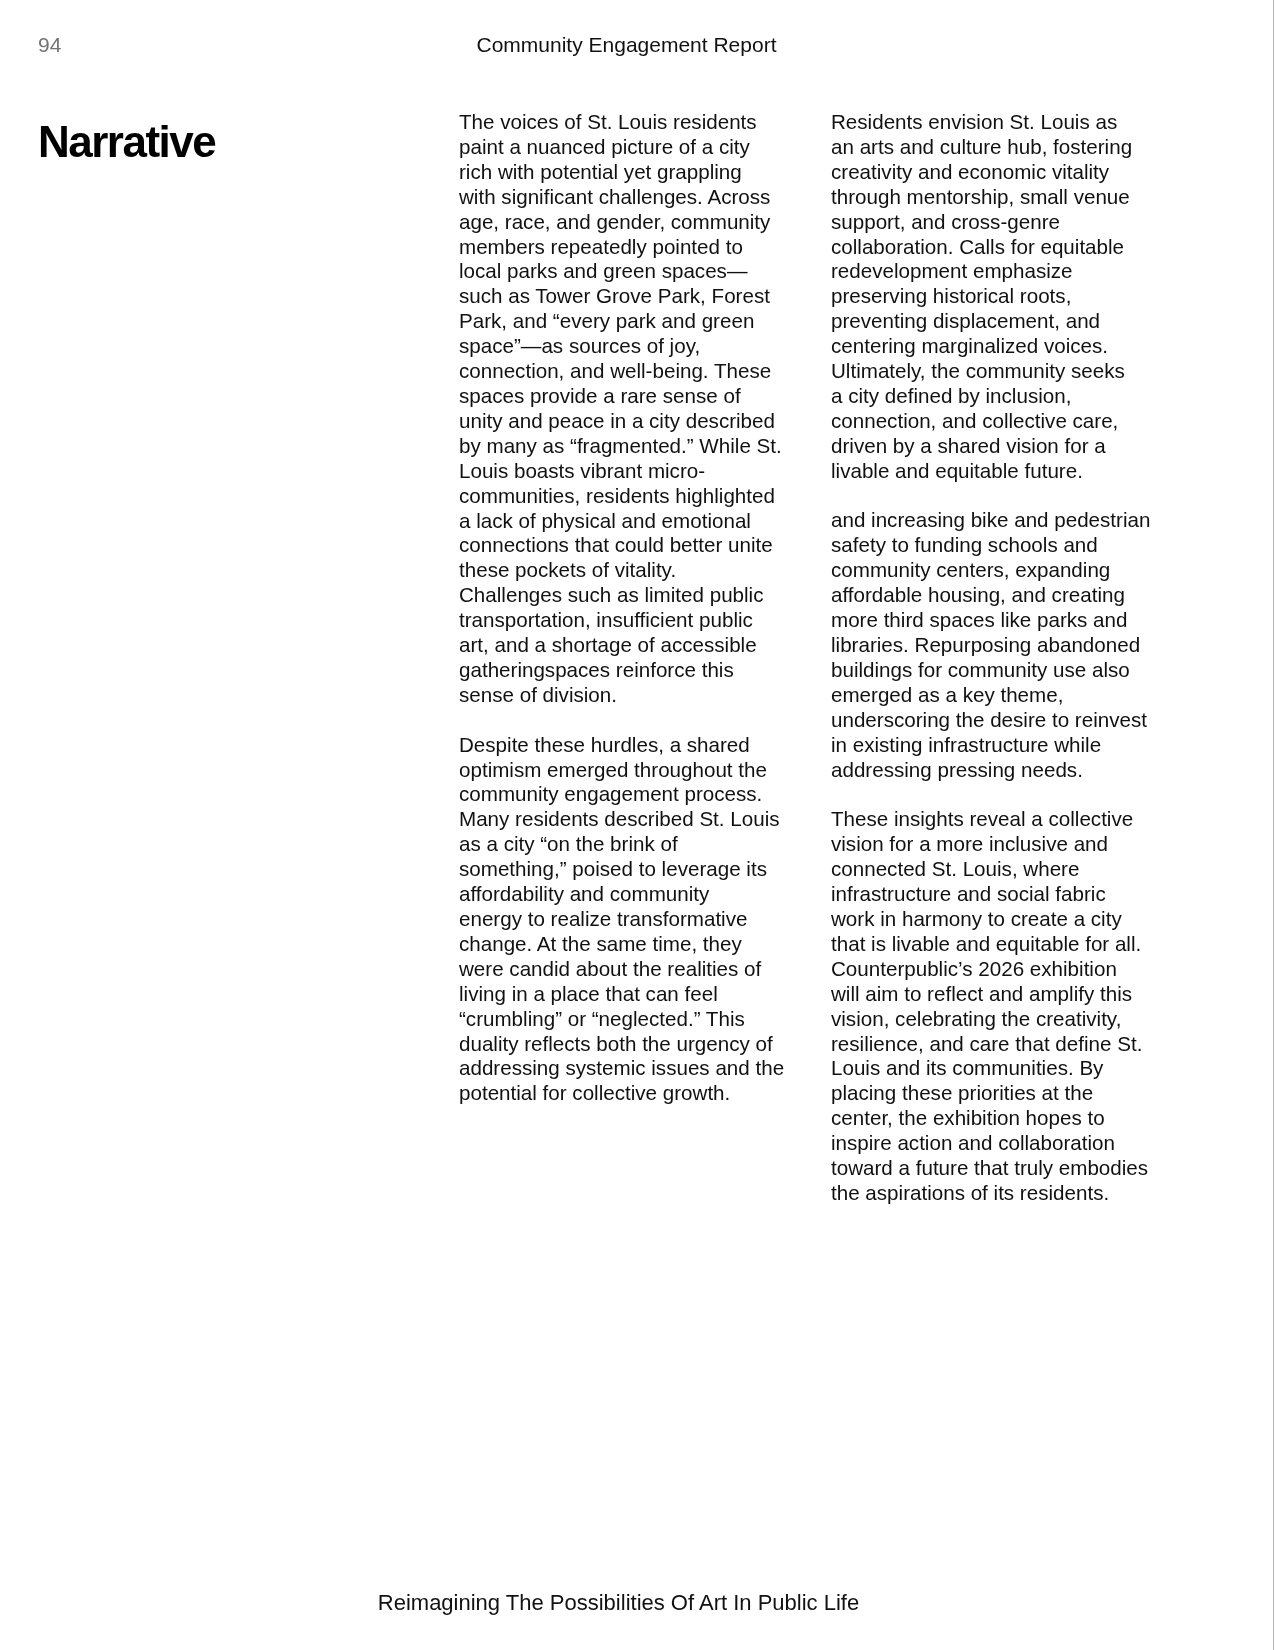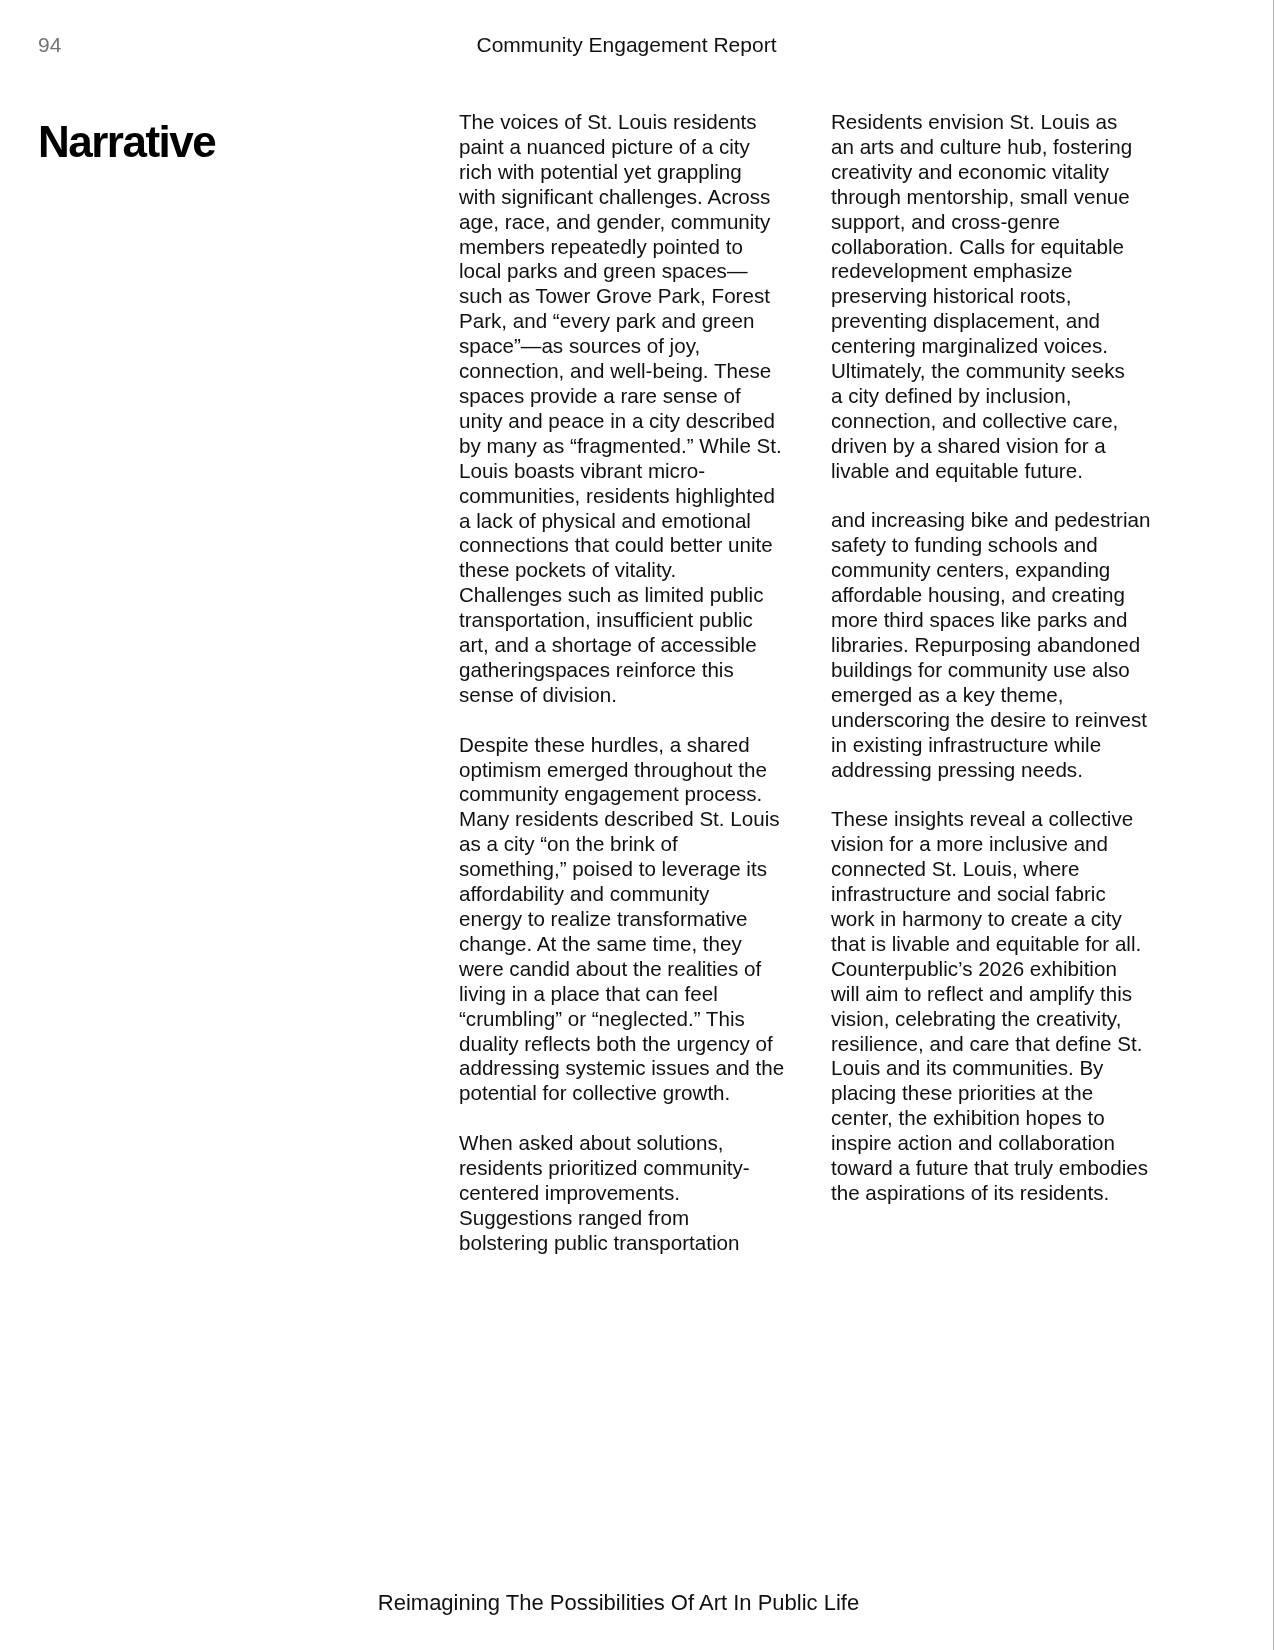--- a/index.html
+++ b/index.html
@@ -122,25 +122,20 @@
 something,” poised to leverage its
 affordability and community
 energy to realize transformative
 change. At the same time, they
 were candid about the realities of
 living in a place that can feel
 “crumbling” or “neglected.” This
 duality reflects both the urgency of
 addressing systemic issues and the
 potential for collective growth.</p>
-  <p>When asked about solutions,
-residents prioritized community-
-centered improvements.
-Suggestions ranged from
-bolstering public transportation</p>
 </div>
 
 <div class="column col-right">
   <p>Residents envision St. Louis as
 an arts and culture hub, fostering
 creativity and economic vitality
 through mentorship, small venue
 support, and cross-genre
 collaboration. Calls for equitable
 redevelopment emphasize

